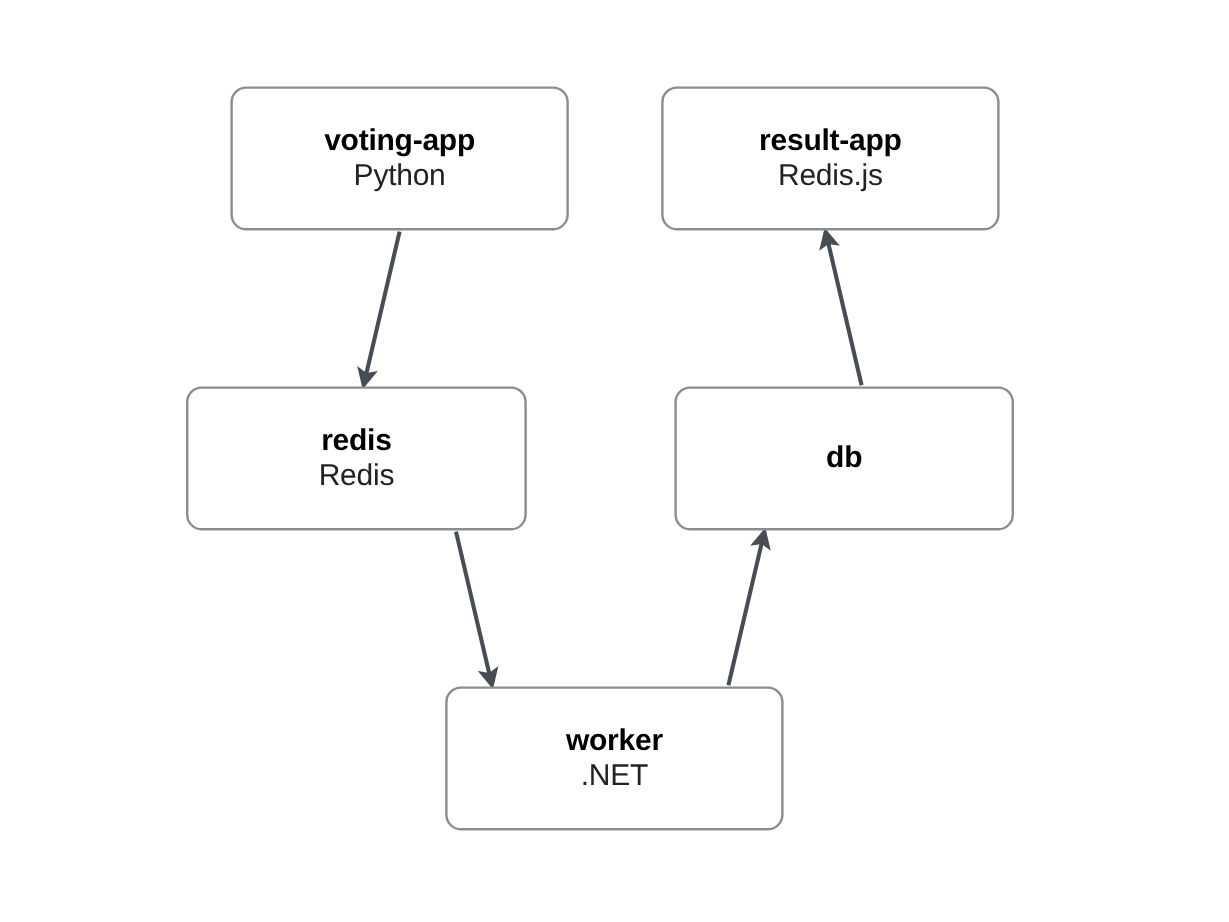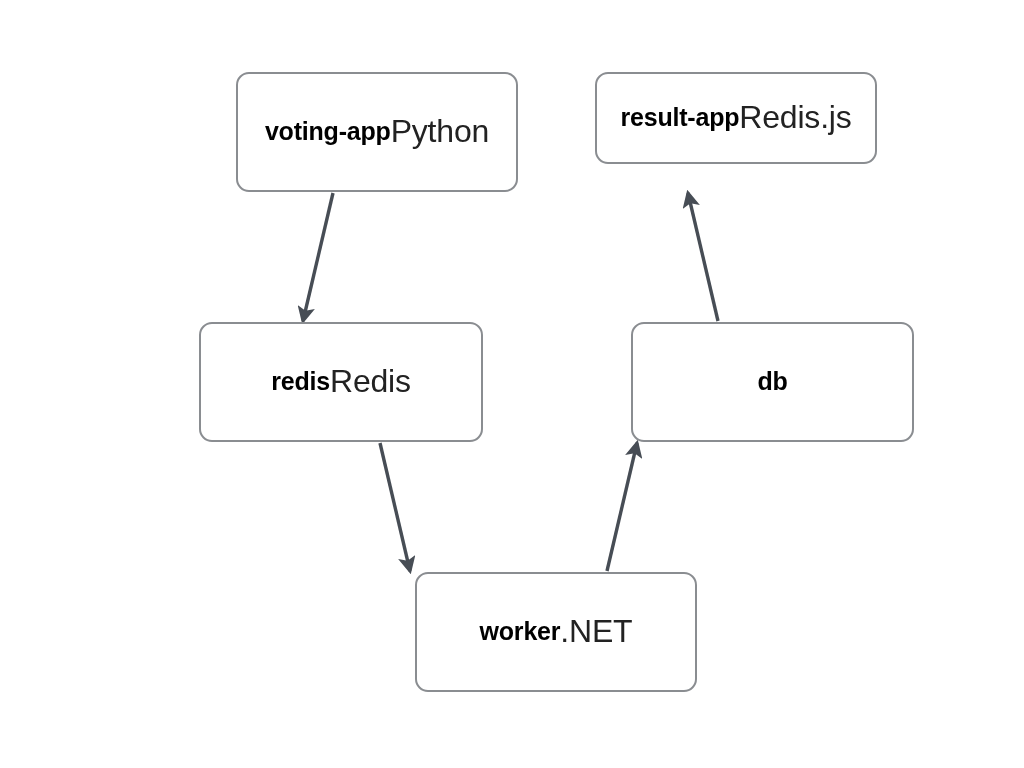--- a/index.html
+++ b/index.html
@@ -27,35 +27,34 @@
     height: 768px;
     pointer-events: none;
   }
   .node {
     position: absolute;
     box-sizing: border-box;
     background: #ffffff;
     border: 2px solid #8a8d91;
     border-radius: 13px;
     display: flex;
-    flex-direction: row;
+    flex-direction: column;
     align-items: center;
     justify-content: center;
     z-index: 2;
-    margin-left: 44px;
   }
   .node-title {
     font-size: 25px;
     font-weight: bold;
     color: #000000;
     line-height: 1.18;
     letter-spacing: -0.2px;
   }
   .node-subtitle {
-    font-size: 32px;
+    font-size: 25px;
     font-weight: normal;
     color: #222222;
     line-height: 1.18;
     letter-spacing: -0.2px;
   }
 </style>
 </head>
 <body>
 
 <div id="diagram-canvas">
@@ -74,31 +73,31 @@
     <line x1="607" y1="571" x2="637" y2="443" stroke="#474d55" stroke-width="3.4" marker-end="url(#arrowhead)"></line>
 
     <line x1="718" y1="321" x2="688" y2="193" stroke="#474d55" stroke-width="3.4" marker-end="url(#arrowhead)"></line>
   </svg>
 
   <div class="node" style="left:192px; top:72px; width:282px; height:120px;">
     <div class="node-title">voting-app</div>
     <div class="node-subtitle">Python</div>
   </div>
 
-  <div class="node" style="left:551px; top:72px; width:282px; height:92px;">
+  <div class="node" style="left:551px; top:72px; width:282px; height:120px;">
     <div class="node-title">result-app</div>
     <div class="node-subtitle">Redis.js</div>
   </div>
 
   <div class="node" style="left:155px; top:322px; width:284px; height:120px;">
     <div class="node-title">redis</div>
     <div class="node-subtitle">Redis</div>
   </div>
 
-  <div class="node" style="left:587px; top:322px; width:283px; height:120px;text-align:center;">
+  <div class="node" style="left:562px; top:322px; width:283px; height:120px;text-align:center;">
     <div class="node-title">db</div>
   </div>
 
   <div class="node" style="left:371px; top:572px; width:282px; height:120px;justify-content:center;">
     <div class="node-title">worker</div>
     <div class="node-subtitle">.NET</div>
   </div>
 
 </div>
 

